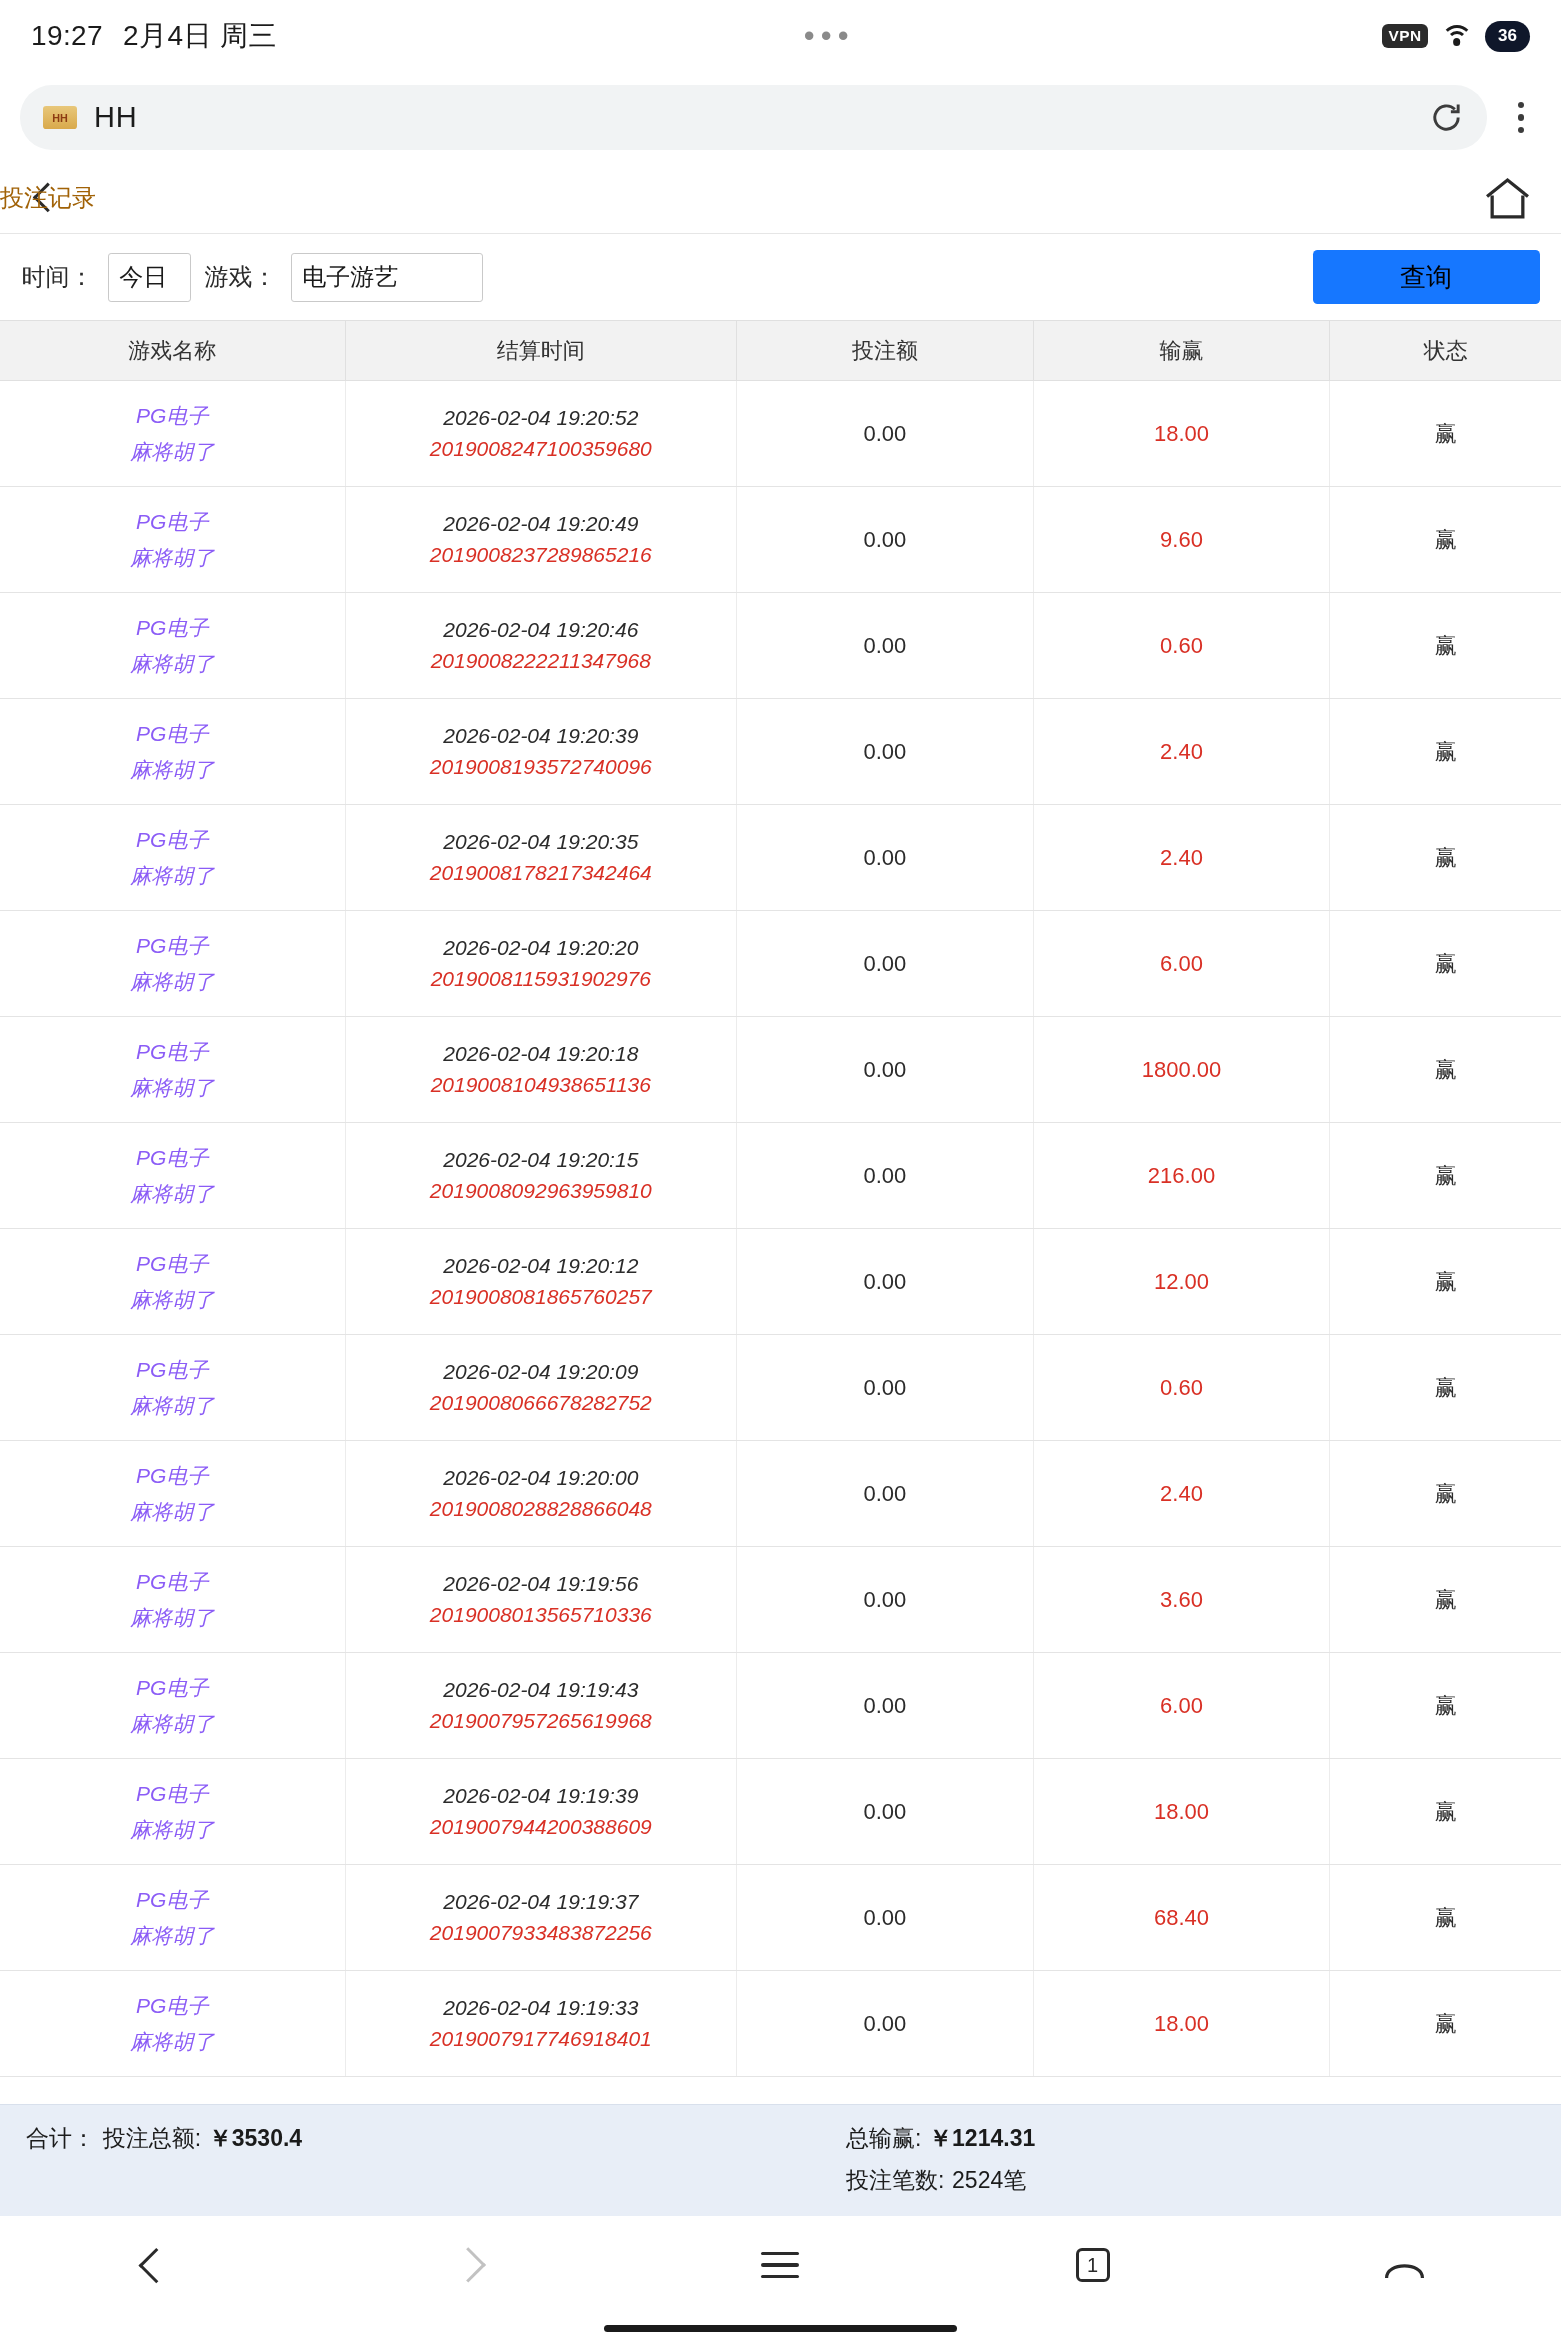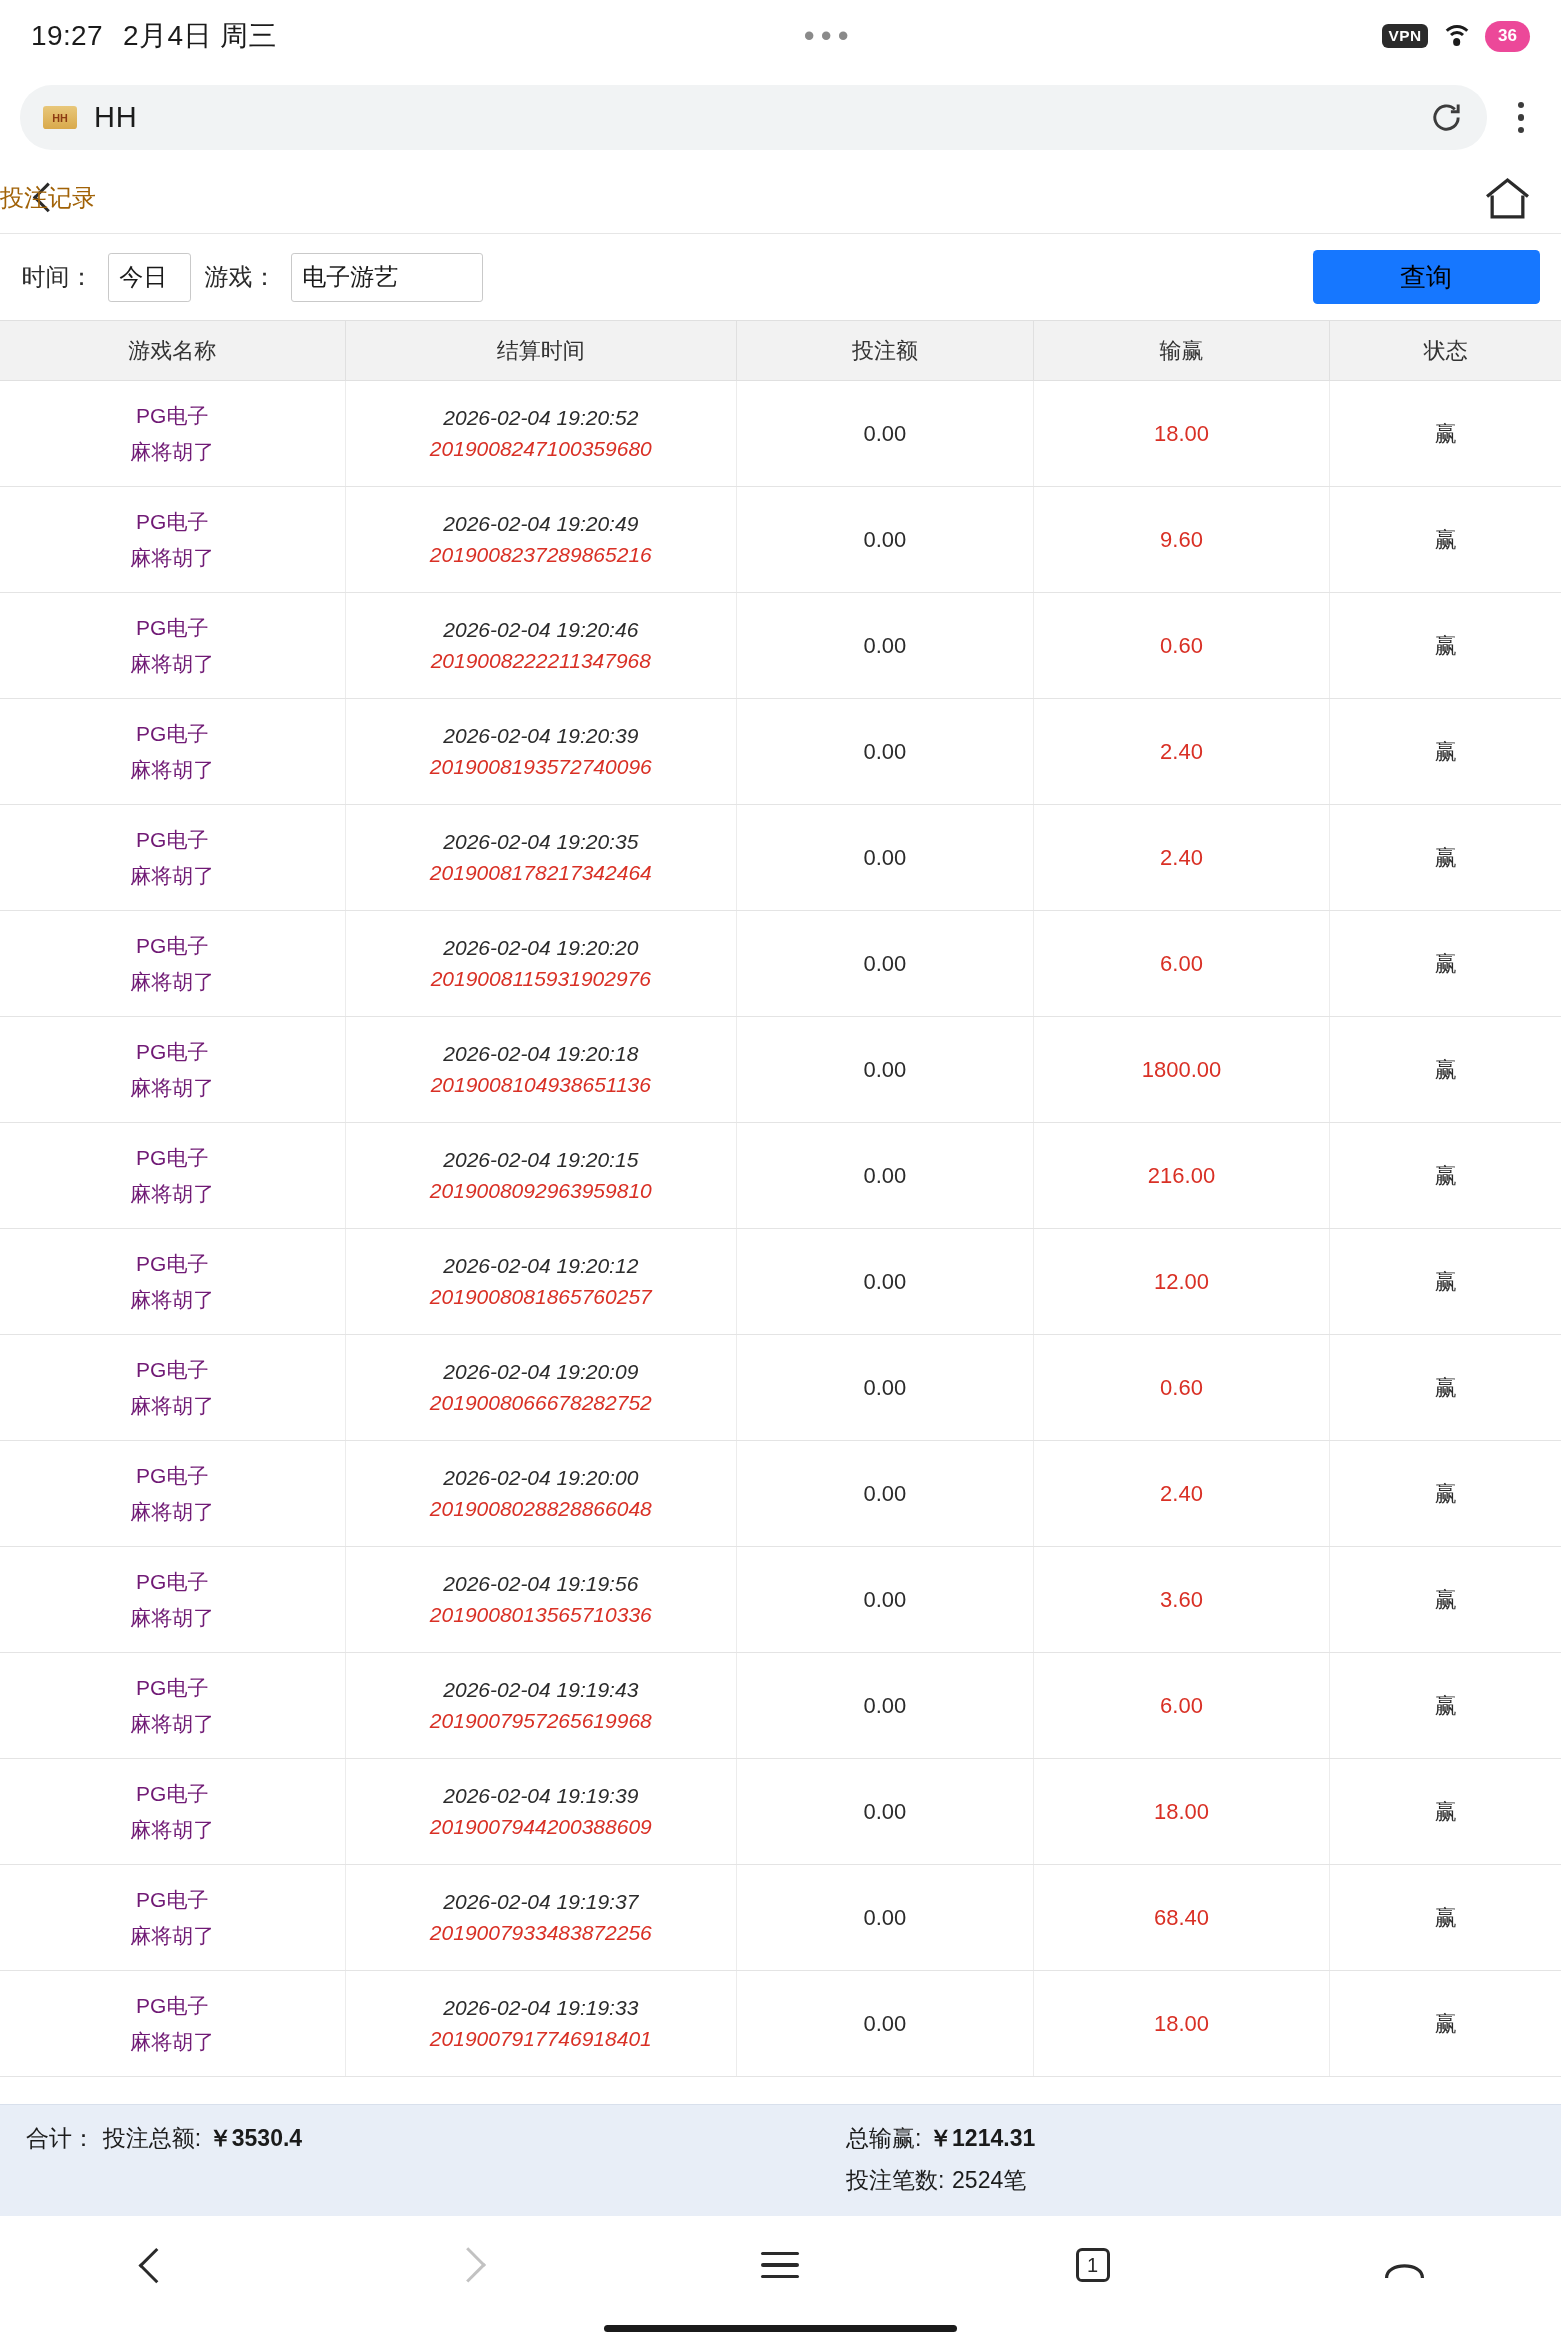--- a/index.html
+++ b/index.html
@@ -77,21 +77,21 @@
   .wifi-icon i.b { width: 20px; height: 20px; top: 7.7px; }
   .wifi-icon i.c {
     width: 7.7px; height: 7.7px; top: 14.6px;
     border-radius: 50%;
     background: #1b1b1b;
     border: none;
   }
   .battery {
     width: 45px; height: 31px;
     border-radius: 15.4px;
-    background: #ec4899;
+    background: #0f172a;
     color: #fff;
     font-size: 17px;
     display: flex;
     align-items: center;
     justify-content: center;
     font-weight: bold;
   }
 
   
   .urlbar-wrap {
@@ -274,22 +274,23 @@
     display: flex;
     flex-direction: column;
     align-items: center;
     justify-content: center;
     border-right: 0.8px solid #ececec;
     gap: 6.1px;
   }
   .trow .td:last-child { border-right: none; }
   .game-name {
     font-size: 21px;
-    color: #701a75;
+    color: #8b5cf6;
     line-height: 1.4;
+    font-style: italic;
   }
   .settle-time {
     font-size: 21px;
     color: #2b2b2b;
     font-style: italic;
   }
   .order-id {
     font-size: 21px;
     color: #d93025;
     font-style: italic;

